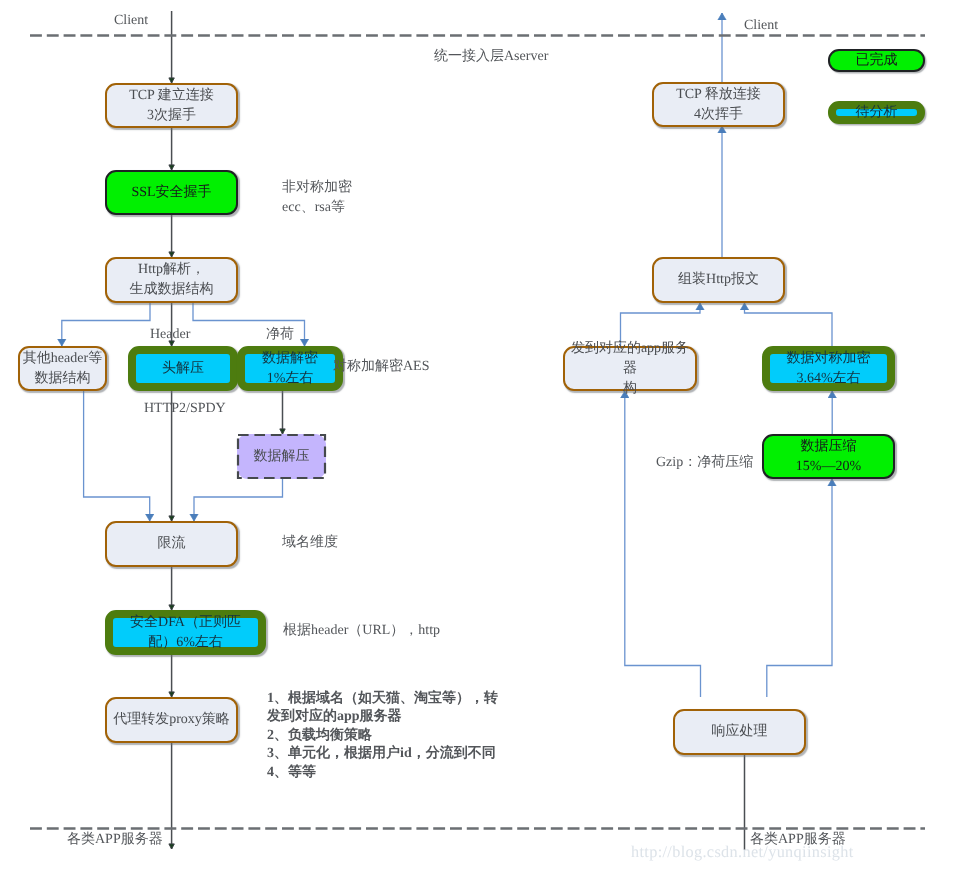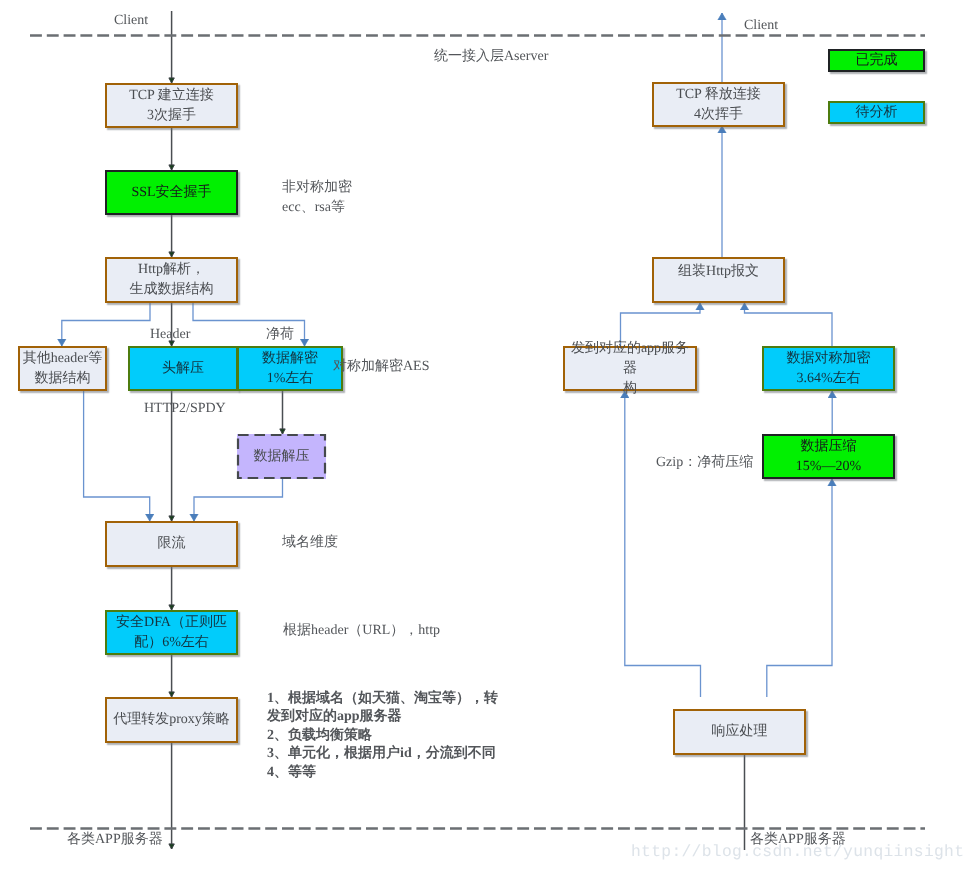--- a/index.html
+++ b/index.html
@@ -7,37 +7,37 @@
   body{width:975px;height:871px;position:relative;overflow:hidden;
        font-family:"Liberation Serif", serif;color:#4a4d51;
        -webkit-font-smoothing:antialiased;text-rendering:geometricPrecision;}
   #canvas{position:absolute;left:0;top:0;width:975px;height:871px;}
   svg#wires{position:absolute;left:0;top:0;width:975px;height:871px;}
   svg#wires-top{position:absolute;left:0;top:0;width:975px;height:871px;pointer-events:none;}
 
   .node{position:absolute;box-sizing:border-box;display:flex;
         align-items:center;justify-content:flex-end;
         font-size:14px;line-height:20px;color:#4a4d51;
-        box-shadow:1.5px 1.5px 1.2px rgba(110,115,120,0.55);}
+        box-shadow:1.5px 1.5px 1.2px rgba(110,115,120,0.55);border-radius:11px;}
   .node .nltxt{width:100%;text-align:center;}
   .node .nltxt span{display:block;}
   .node.grey   {background:#e9edf5;border:2px solid #a16207;}
   .node.green  {background:#01f001;border:2px solid #1f2224;color:#16191c;}
-  .node.cyan   {background:#01ccfb;border:2px solid #4d7c0f;color:#14333f;}
+  .node.cyan   {background:#01ccfb;border:8px solid #4d7c0f;color:#14333f;}
   .node.dashed {background:#c4b5fd;border:0;box-shadow:none;}
-  .node.topalign{align-items:flex-start;padding-top:3px;}
+  .node.topalign{align-items:flex-start;padding-top:11px;}
   .node.legend{font-size:14px;}
 
   .lbl{position:absolute;white-space:pre;font-size:14px;line-height:20px;
        color:#53565a;}
   .lbl.multi span{display:block;}
   .lbl.notes{line-height:18.4px;font-weight:bold;}
 
   .wm{position:absolute;white-space:pre;
-      font-family:Liberation Mono, monospace;
+      font-family:Liberation Serif, serif;
       font-size:16.3px;color:#dde3e9;letter-spacing:0.33px;line-height:16px;}
 </style>
 </head>
 <body>
 
 <div id="canvas">
 
 <svg id="wires" width="975" height="871">
   <defs>
     <marker id="adk" markerWidth="6" markerHeight="7.2" refX="5.6" refY="3.6" orient="auto" markerUnits="userSpaceOnUse">
@@ -110,21 +110,21 @@
   <div class="node dashed" style="left:237px;top:434px;width:89px;height:45px">
       <div class="nltxt">
         <span>数据解压</span>
       </div>
     </div>
   <div class="node grey" style="left:105px;top:521px;width:133px;height:46px">
       <div class="nltxt">
         <span>限流</span>
       </div>
     </div>
-  <div class="node cyan" style="left:105px;top:610px;width:133px;height:45px">
+  <div class="node cyan" style="left:105px;top:610px;width:161px;height:45px">
       <div class="nltxt">
         <span>安全DFA（正则匹</span>
         <span>配）6%左右</span>
       </div>
     </div>
   <div class="node grey" style="left:105px;top:697px;width:133px;height:46px">
       <div class="nltxt">
         <span>代理转发proxy策略</span>
       </div>
     </div>

